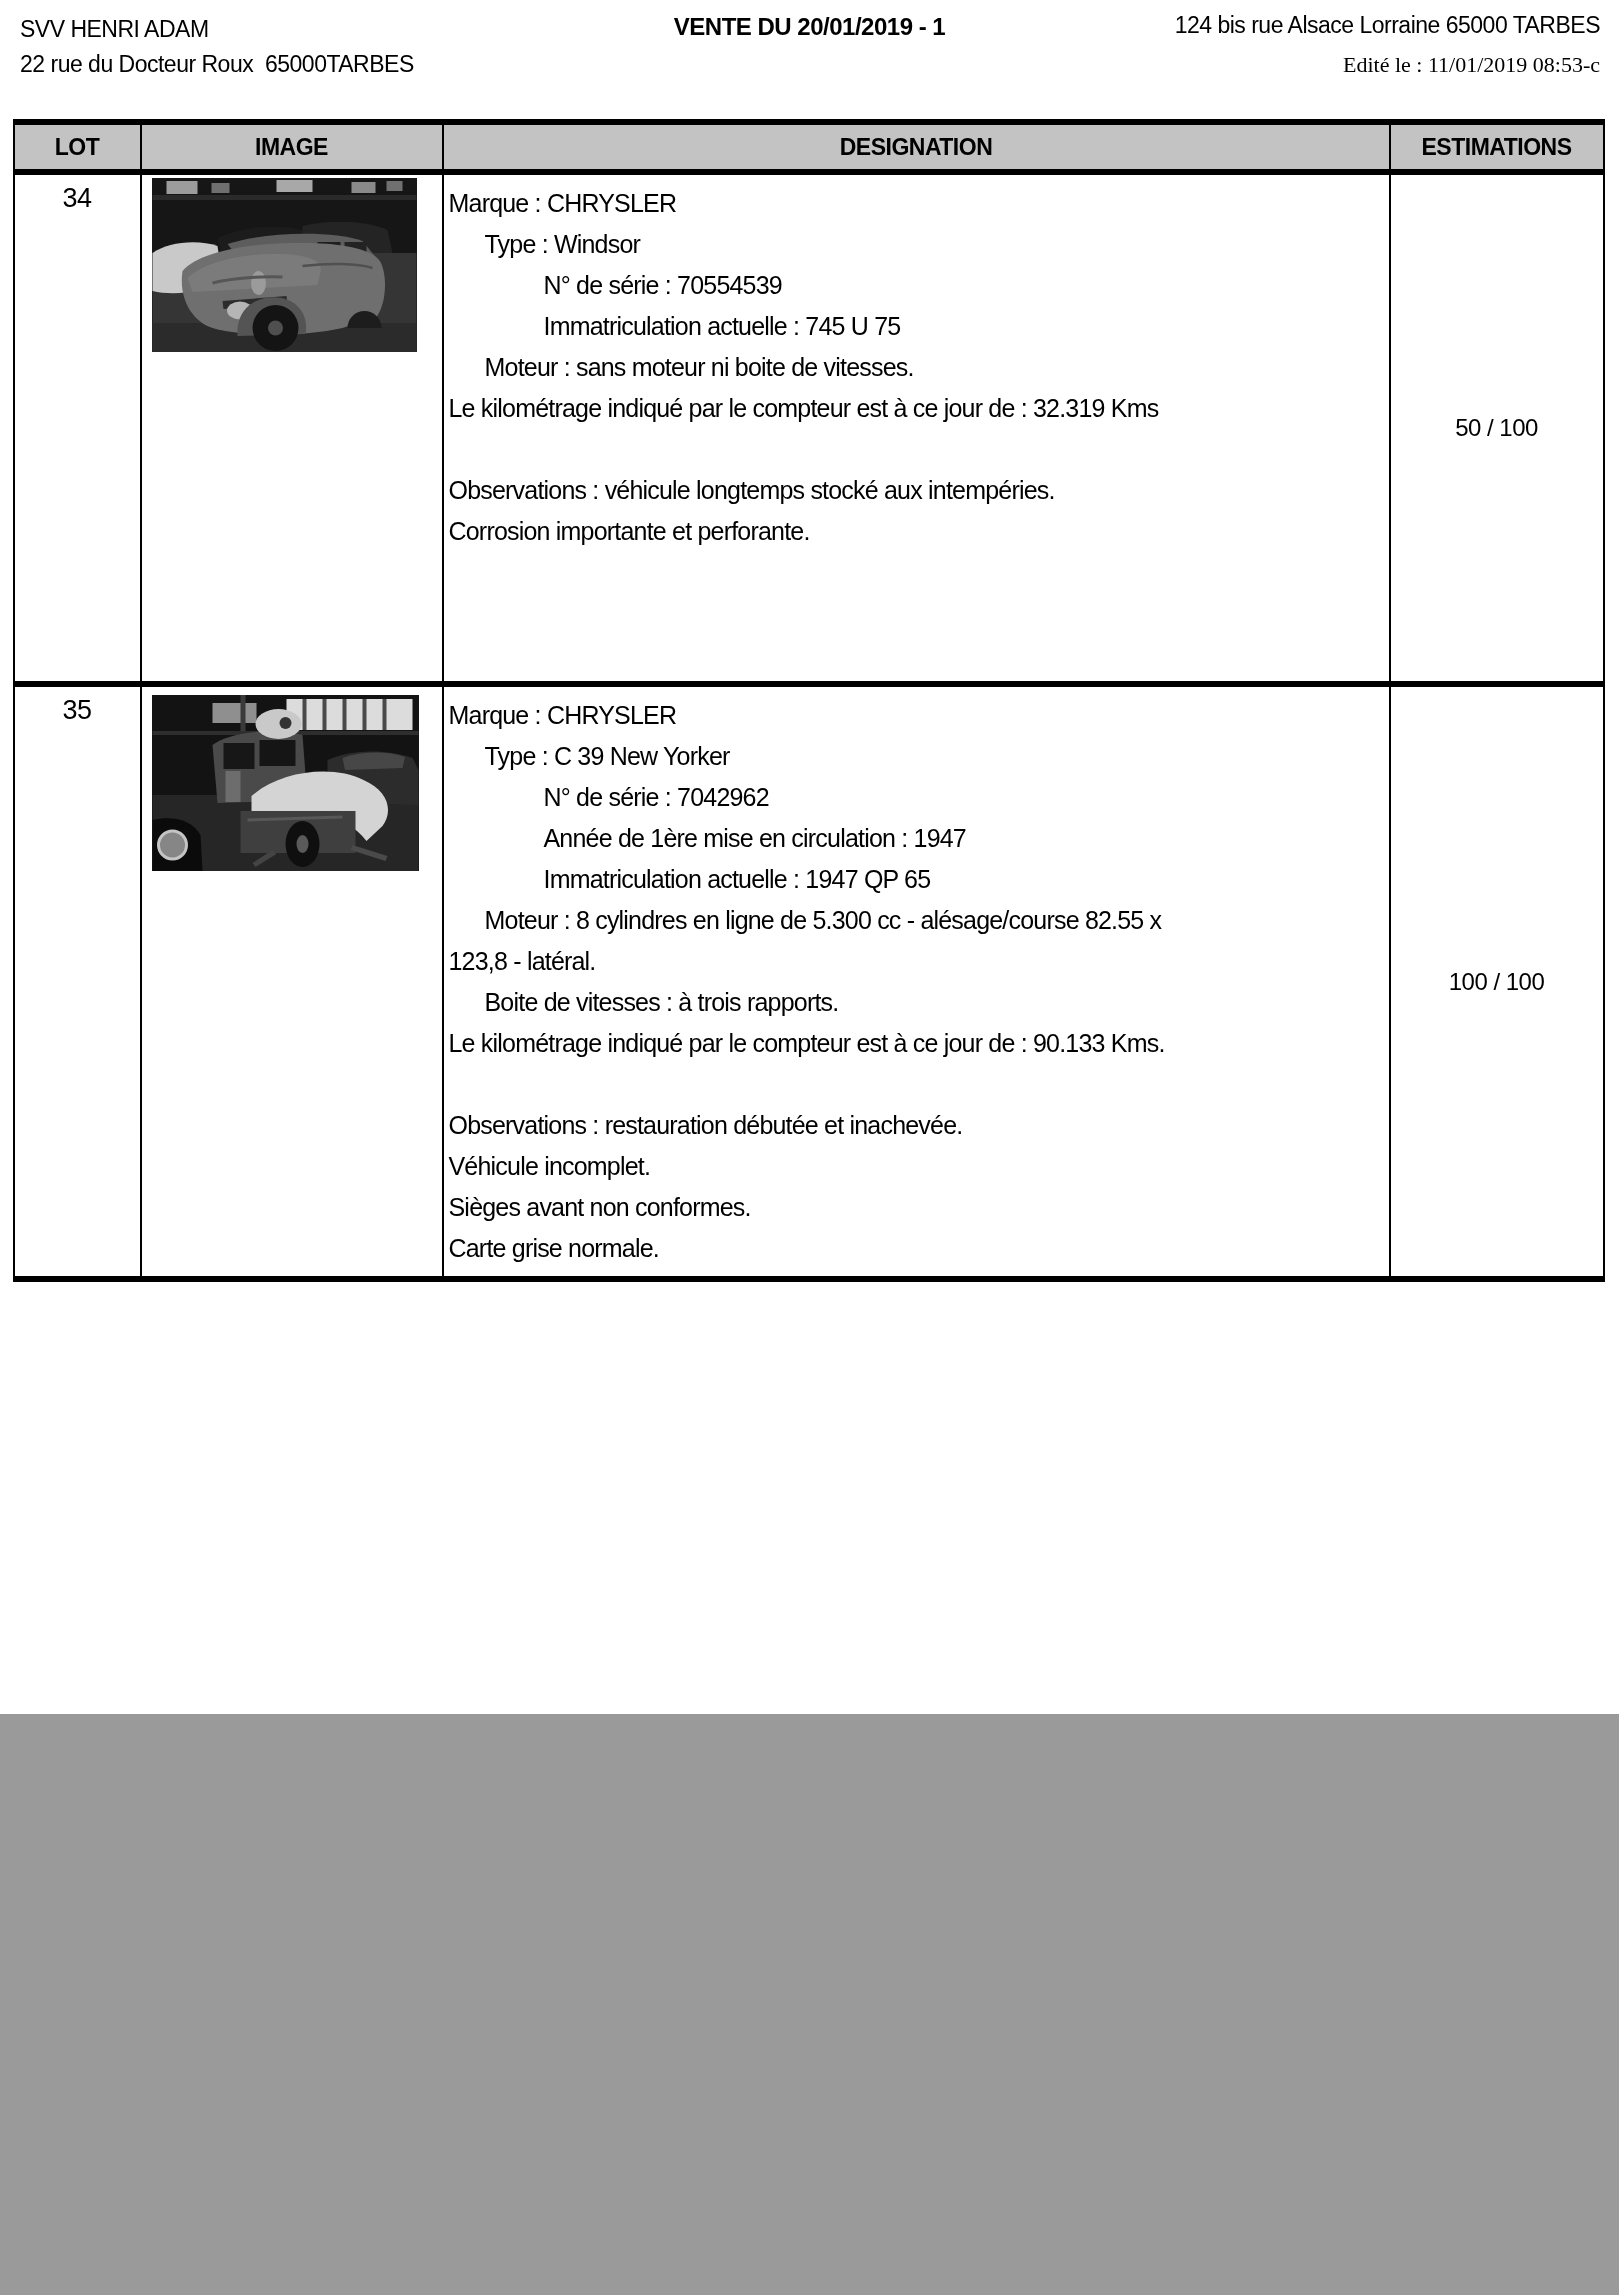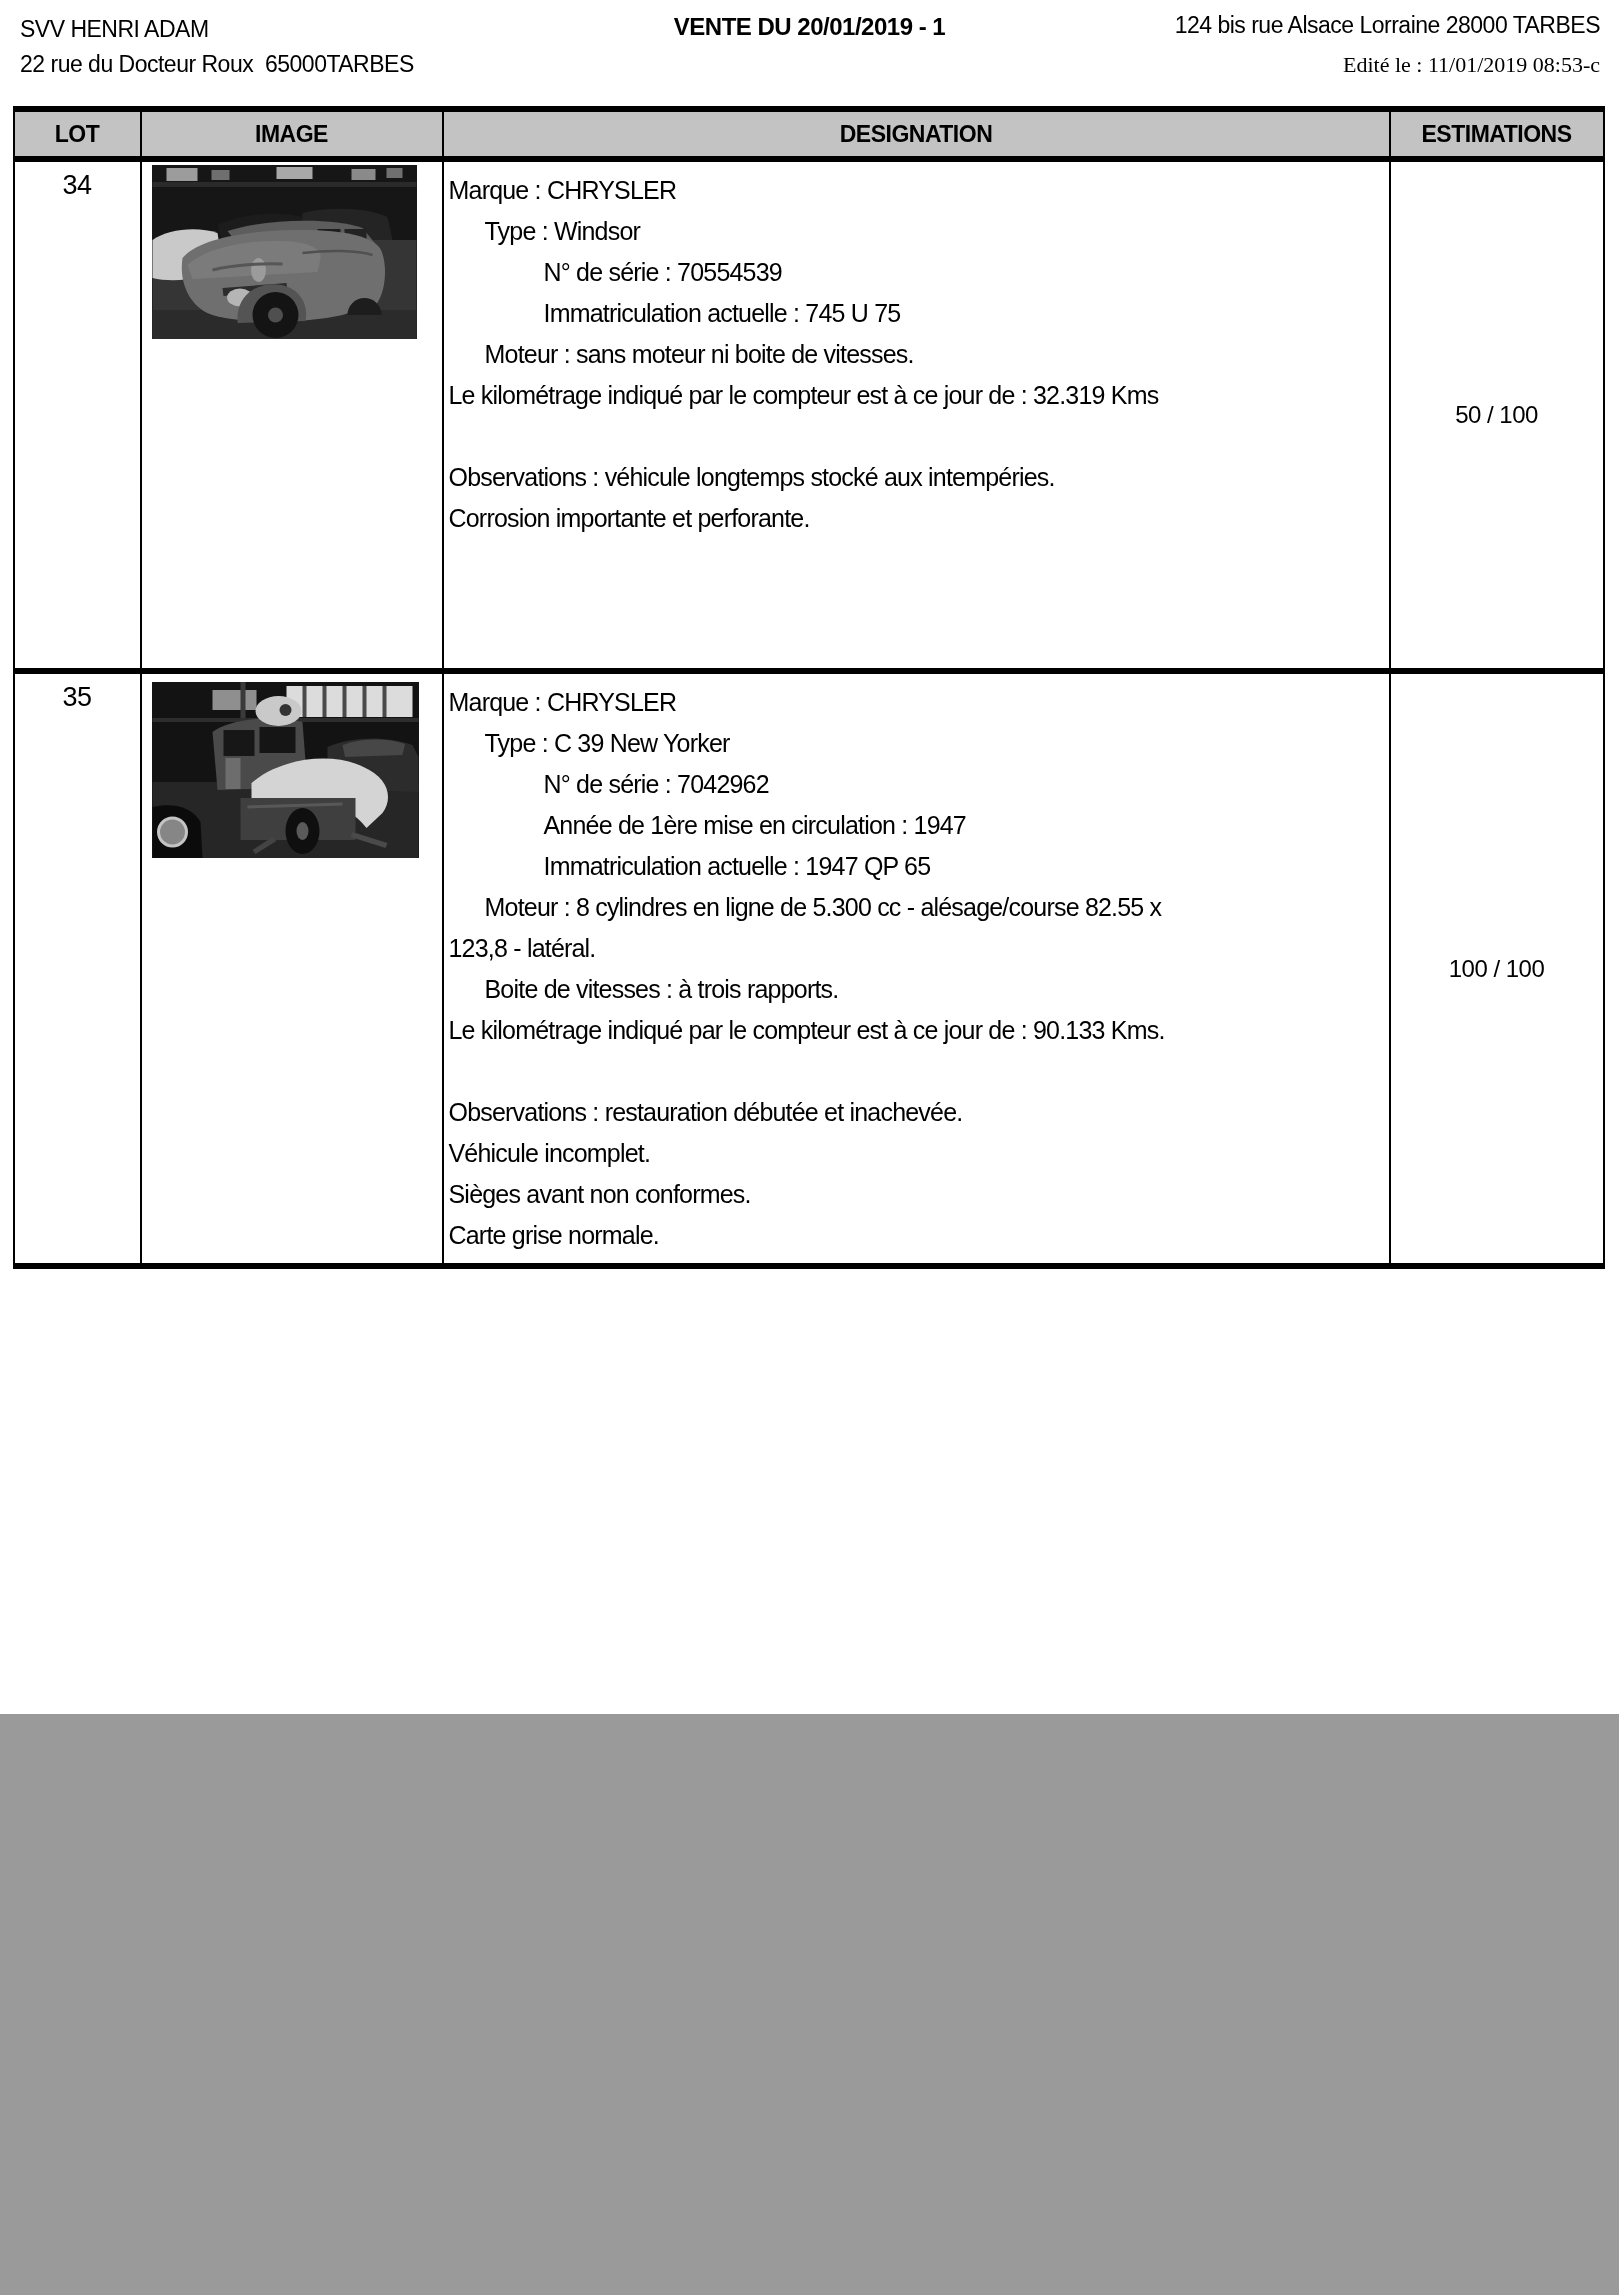--- a/index.html
+++ b/index.html
@@ -12,21 +12,21 @@
 
   
   .tb-left{position:absolute;left:20px;top:12px;font-size:23px;letter-spacing:-0.5px;line-height:35px;}
   .tb-center{position:absolute;left:0;right:0;top:13px;text-align:center;
              font-size:24px;font-weight:bold;letter-spacing:-0.5px;}
   .tb-right{position:absolute;right:19px;top:14px;text-align:right;font-size:23px;letter-spacing:-0.5px;line-height:23px;}
   .tb-right .edited{margin-top:16px;font-size:22px;letter-spacing:0;}
 
   
   .tbl{
-    position:absolute;left:12.5px;top:106px;
+    position:absolute;left:12.5px;top:119px;
     display:grid;
     grid-template-columns:127px 302px 947px 212px;
     grid-template-rows:50px 512px 589px;
     border:2px solid #000;border-top:6.5px solid #000;border-bottom:6px solid #000;
   }
   .cell{box-sizing:border-box;border-right:2px solid #000;min-width:0;}
   .lastcol{border-right:none;}
   .hd{
     background:#c3c3c3;border-bottom:6.5px solid #000;
     display:flex;align-items:center;justify-content:center;
@@ -52,21 +52,21 @@
 <body>
 
 <div class="page">
 
   <div class="tb-left">
     <div>SVV HENRI ADAM</div>
     <div class="ws">22 rue du Docteur Roux  65000TARBES</div>
   </div>
   <div class="tb-center">VENTE DU 20/01/2019 - 1</div>
   <div class="tb-right">
-    <div>124 bis rue Alsace Lorraine 28000 TARBES</div>
+    <div>124 bis rue Alsace Lorraine 65000 TARBES</div>
     <div class="edited serif">Edité le : 11/01/2019 08:53-c</div>
   </div>
 
   <div class="tbl">
 
     <div class="cell hd">LOT</div>
     <div class="cell hd">IMAGE</div>
     <div class="cell hd">DESIGNATION</div>
     <div class="cell hd lastcol">ESTIMATIONS</div>
 

